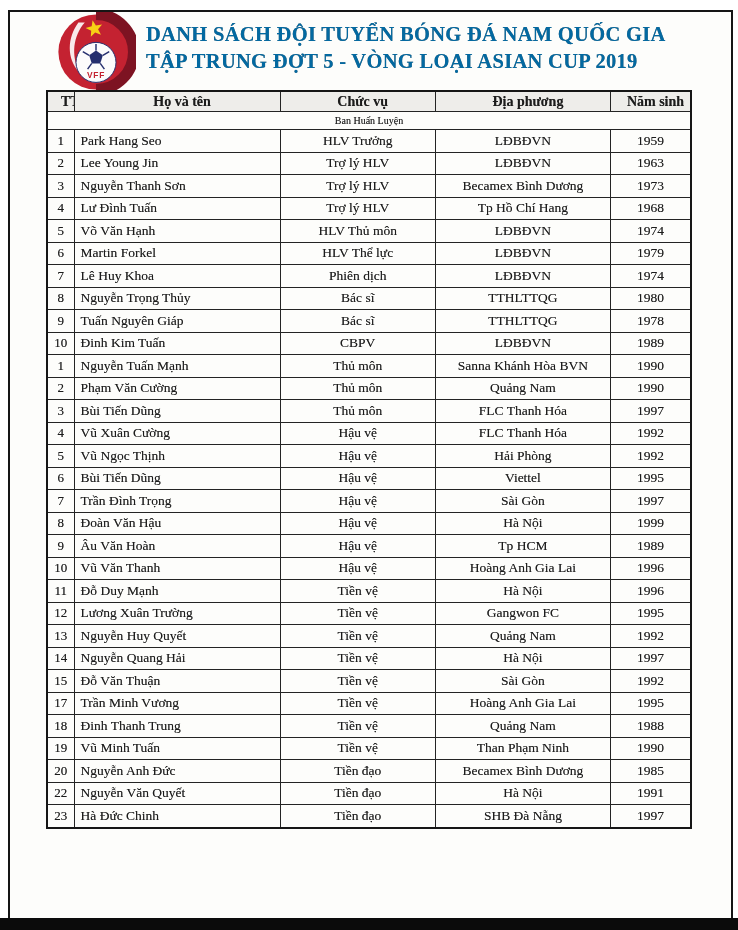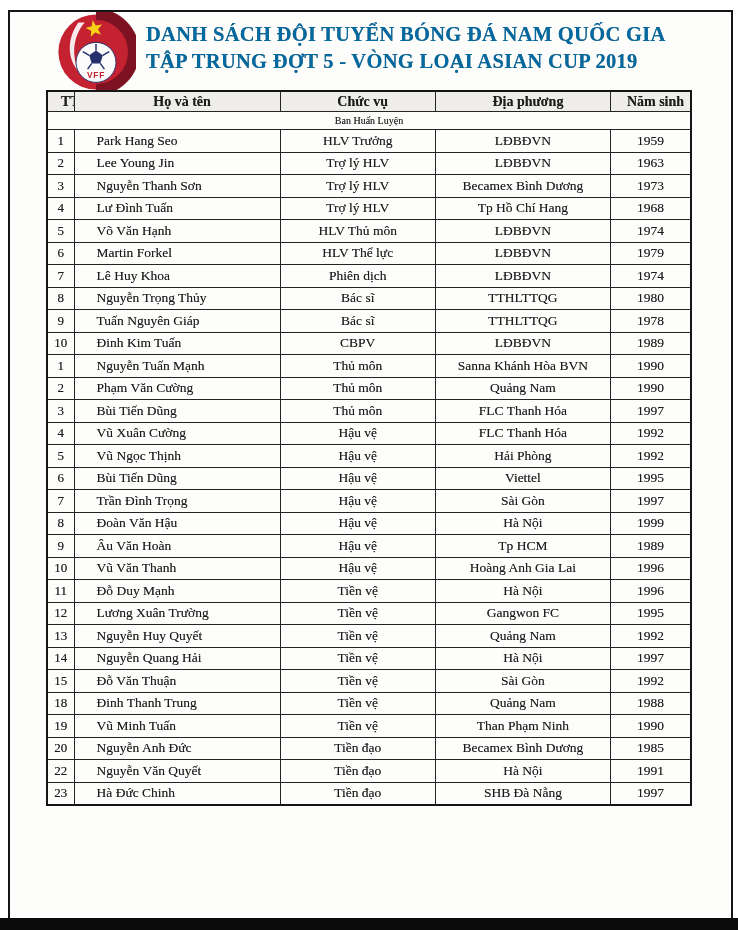--- a/index.html
+++ b/index.html
@@ -26,21 +26,21 @@
   table.doc-table{
     position:absolute;left:46px;top:90px;width:646px;
     border-collapse:collapse;table-layout:fixed;
     font-size:13.5px;color:#1c1c1c;
     border:2.5px solid #161616;
     text-shadow:0 0 0.5px rgba(25,25,25,.5);
   }
   .doc-table th,.doc-table td{border:1.6px solid #242424;padding:0 3px;overflow:hidden;white-space:nowrap;}
   .doc-table th{height:19px;background:#eeedea;font-weight:bold;font-size:14px;text-align:center;padding-left:13px;}
   .doc-table td{height:21.5px;text-align:center;}
-  .doc-table td.c-name{text-align:left;padding-left:22px;}
+  .doc-table td.c-name{text-align:left;padding-left:6px;}
   .doc-table td.section-cell{height:17px;text-align:center;font-size:10px;padding:0;}
   .c-tt{font-size:13px;}
 </style>
 </head>
 <body>
 
 <div class="frame"></div>
 
 <svg class="logo" viewBox="0 0 100 100" aria-hidden="true">
   <circle cx="50" cy="50" r="47" fill="#c42231"></circle>
@@ -254,20 +254,27 @@
         <td class="c-year">1997</td>
       </tr>
       <tr>
         <td class="c-tt">15</td>
         <td class="c-name">Đỗ Văn Thuận</td>
         <td class="c-role">Tiền vệ</td>
         <td class="c-team">Sài Gòn</td>
         <td class="c-year">1992</td>
       </tr>
       <tr>
+        <td class="c-tt">17</td>
+        <td class="c-name">Trần Minh Vương</td>
+        <td class="c-role">Tiền vệ</td>
+        <td class="c-team">Hoàng Anh Gia Lai</td>
+        <td class="c-year">1995</td>
+      </tr>
+      <tr>
         <td class="c-tt">18</td>
         <td class="c-name">Đinh Thanh Trung</td>
         <td class="c-role">Tiền vệ</td>
         <td class="c-team">Quảng Nam</td>
         <td class="c-year">1988</td>
       </tr>
       <tr>
         <td class="c-tt">19</td>
         <td class="c-name">Vũ Minh Tuấn</td>
         <td class="c-role">Tiền vệ</td>

